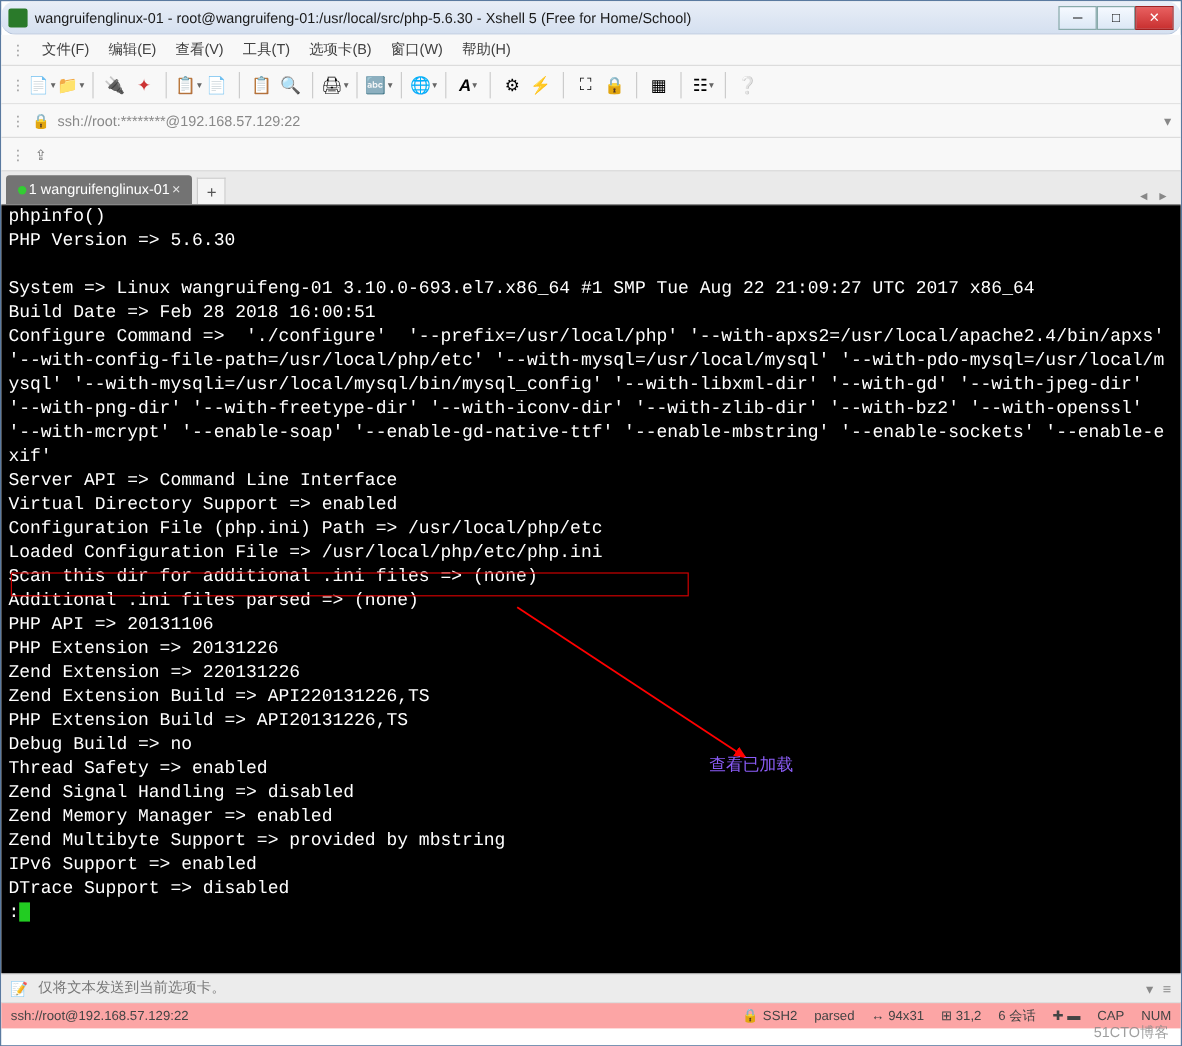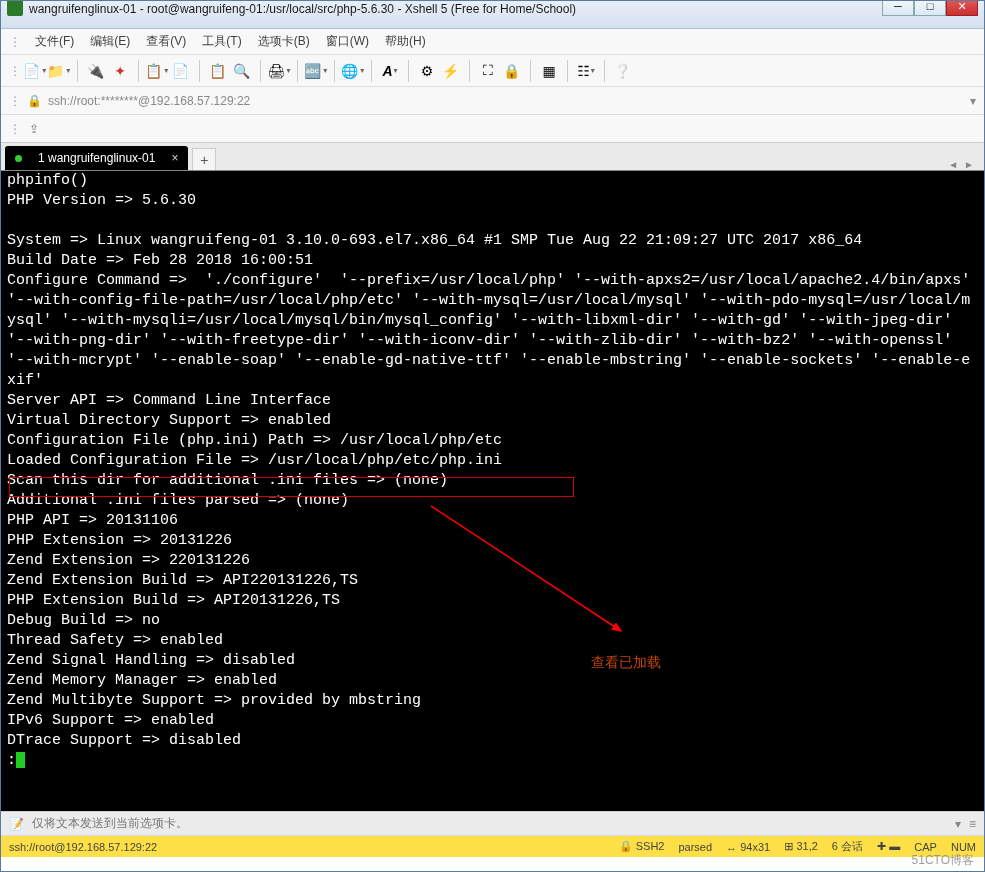--- a/index.html
+++ b/index.html
@@ -1,19 +1,19 @@
 <!DOCTYPE html>
 <html><head>
 <meta charset="utf-8">
 <style>
 * { margin: 0; padding: 0; box-sizing: border-box; }
 body { font-family: "Microsoft YaHei", "Segoe UI", Tahoma, sans-serif; font-size: 12px; background: #fff; width: 985px; height: 872px; overflow: hidden; position: relative; border: 1px solid #5a7aa0; }
 
 
-.titlebar { height: 28px; background: linear-gradient(#e8eef7,#d5e0f0); display:flex; align-items:flex-end; padding:12px 6px; border-bottom:1px solid #b0c0d8;}
+.titlebar { height: 28px; background: linear-gradient(#e8eef7,#d5e0f0); display:flex; align-items:center; padding:0 6px; border-bottom:1px solid #b0c0d8;border-radius:12px;}
 .titlebar .ticon { width:16px; height:16px; background:#2a7a2a; border-radius:2px; margin-right:6px;}
 .titlebar .title { flex:1; color:#1a1a1a; }
 .winbtns { display:flex; gap:0;}
 .winbtn { width:32px; height:20px; display:flex; align-items:center; justify-content:center; border:1px solid #8aa; background:linear-gradient(#f5f9ff,#dce8f5); font-size:11px; cursor:pointer;}
 .winbtn.close{ background:linear-gradient(#e86060,#c83030); color:#fff; border-color:#a02020;}
 
 .menubar{ height:26px; display:flex; align-items:center; padding:0 8px; gap:4px; border-bottom:1px solid #dcdcdc; background:#f8f8f8;}
 .menubar .dots{ color:#999; margin-right:4px;}
 .menubar .mitem{ padding:2px 6px; cursor:pointer; color:#404040;}
 
@@ -26,38 +26,38 @@
 .addrbar{ height:28px; display:flex; align-items:center; padding:0 8px; gap:6px; background:#f8f8f8; border-bottom:1px solid #dcdcdc; color:#888;}
 .addrbar .dots{ color:#999;}
 .addrbar .lock{ font-size:12px;}
 .addrbar .url{ flex:1; font-family:Liberation Sans, sans-serif; font-size:12px;}
 
 .infobar{ height:28px; display:flex; align-items:center; padding:0 8px; gap:8px; background:#f8f8f8; border-bottom:1px solid #ccc; color:#777;}
 .infobar .dots{ color:#999;}
 .infobar .ic{ font-size:12px;}
 
 .tabbar{ height:28px; background:#eaeaea; display:flex; align-items:flex-end; padding:0 4px; border-bottom:1px solid #888;}
-.tab{ height:24px; display:flex; align-items:center; padding:0 10px; background:#000000; color:#fff; border-radius:3px 3px 0 0; gap:16px; cursor:pointer; font-size:12px;}
+.tab{ height:24px; display:flex; align-items:center; padding:0 10px; background:#737373; color:#fff; border-radius:3px 3px 0 0; gap:2px; cursor:pointer; font-size:12px;}
 .tab .dot{ width:7px; height:7px; background:#3c3; border-radius:50%;}
 .tab .x{ font-size:12px; cursor:pointer; opacity:.8;}
 .addtab{ width:24px; height:22px; margin-left:4px; display:flex; align-items:center; justify-content:center; background:#f5f5f5; border:1px solid #ccc; border-bottom:none; cursor:pointer; font-size:14px; color:#555;}
 .tabspring{ flex:1;}
 .tabnav{ display:flex; gap:6px; padding:0 6px; color:#888; font-size:10px;}
 
 .terminal{ position:relative; background:#000; color:#fff; font-family:"Courier New",Consolas,monospace; font-size:15px; line-height:20px; padding:0 6px; height:640px; overflow:hidden; white-space:pre-wrap; word-break:break-all;}
 .terminal .hl{ position:absolute; border:1px solid #c00; left:8px; top:306px; width:565px; height:20px; pointer-events:none;}
 .terminal .arrow{ position:absolute; left:420px; top:330px; pointer-events:none;}
-.terminal .note{ position:absolute; left:590px; top:458px; color:#c2410c; font-family:"Microsoft YaHei"; font-size:14px; pointer-events:none;margin-top:24px;}
+.terminal .note{ position:absolute; left:590px; top:458px; color:#8b5cf6; font-family:"Microsoft YaHei"; font-size:14px; pointer-events:none;}
 .cursor{ display:inline-block; width:9px; height:16px; background:#2c2; vertical-align:middle;}
 
 .bottombar{ height:24px; display:flex; align-items:center; padding:0 8px; background:#ececec; border-top:1px solid #ccc; color:#777; gap:8px;}
 .bottombar .ic{ font-size:12px;}
 .bottombar .spring{ flex:1;}
 
-.statusbar{ height:22px; display:flex; align-items:center; padding:0 8px; background:#fde047; border-top:1px solid #ddd; color:#444; gap:14px; font-size:11px;}
+.statusbar{ height:22px; display:flex; align-items:center; padding:0 8px; background:#fca5a5; border-top:1px solid #ddd; color:#444; gap:14px; font-size:11px;}
 .statusbar .spring{ flex:1;}
 .watermark{ position:absolute; right:10px; bottom:2px; color:#888; font-size:12px; opacity:.8;text-align:right;}
 </style>
 </head>
 <body>
 
 <div class="titlebar">
   <div class="ticon"></div>
   <div class="title">wangruifenglinux-01 - root@wangruifeng-01:/usr/local/src/php-5.6.30 - Xshell 5 (Free for Home/School)</div>
   <div class="winbtns">

